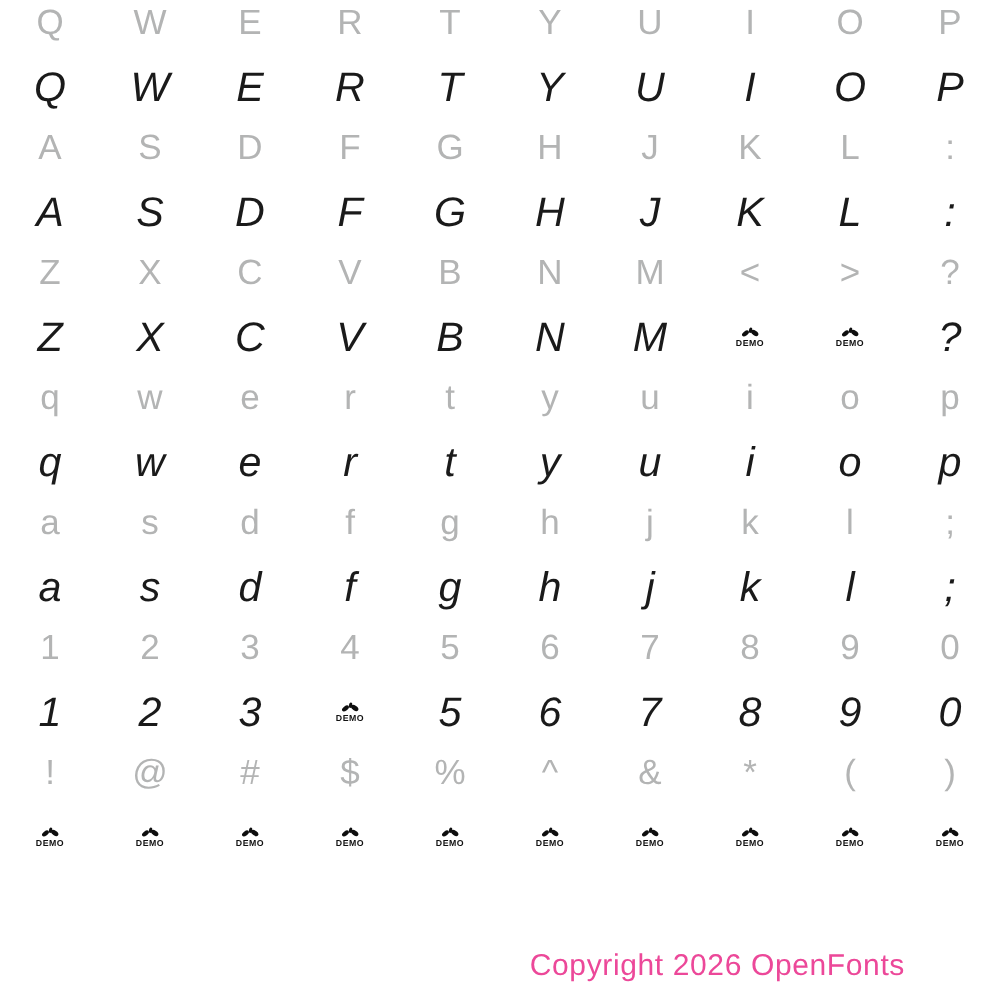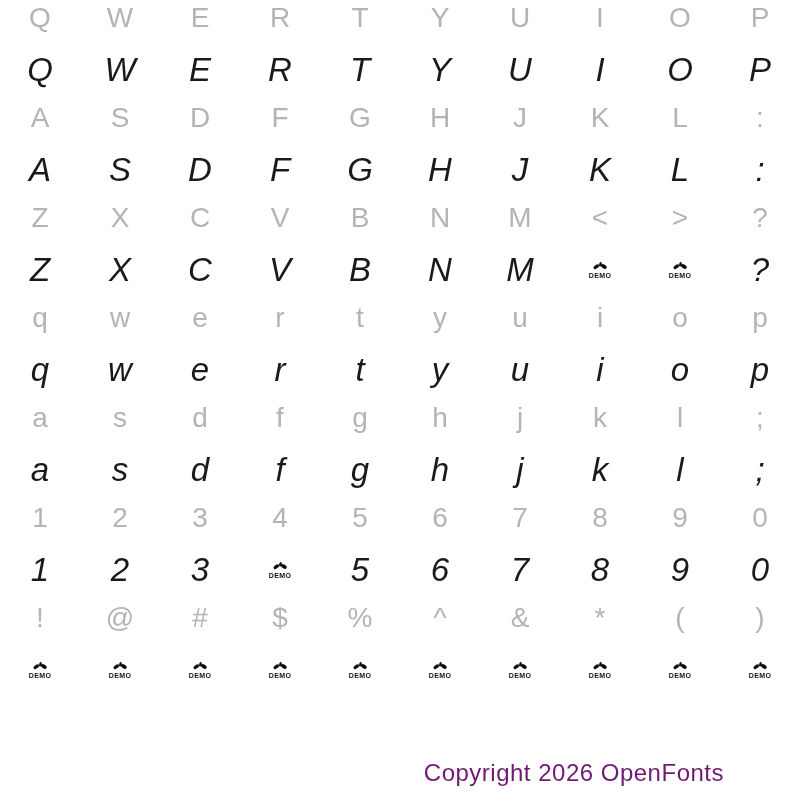--- a/index.html
+++ b/index.html
@@ -60,21 +60,21 @@
     font-weight: 700;
     letter-spacing: 0.4px;
     color: #111111;
     font-family: "Liberation Sans", sans-serif;
   }
   .copyright {
     position: absolute;
     top: 759px;
     right: 76px;
     font-size: 24px;
-    color: #701a75;
+    color: #ec4899;
     font-family: "Liberation Sans", sans-serif;
     letter-spacing: 0.5px;
   }
 </style>
 </head>
 <body>
 
 <div class="sheet">
   <div id="glyph-rows">
       <div class="row label-row" style="top: 18px;">

